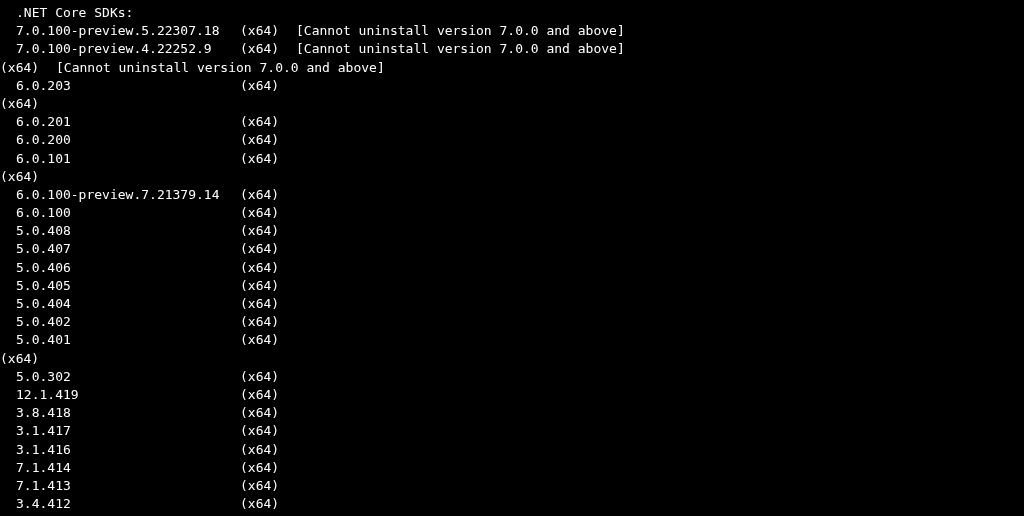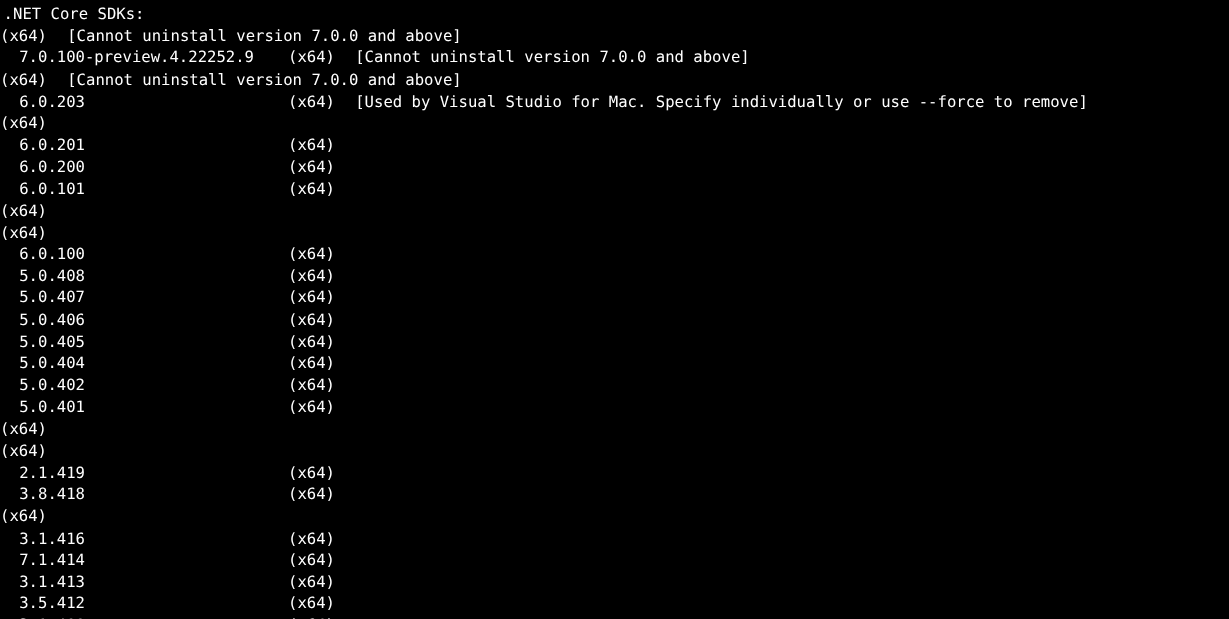--- a/index.html
+++ b/index.html
@@ -12,21 +12,21 @@
       color: #ffffff;
       font-family: 'Menlo', 'Monaco', 'Consolas', monospace;
       font-size: 13px;
       line-height: 1.4;
       padding: 4px 0;
       width: 1024px;
       height: 516px;
       overflow: hidden;
     }
     .header {
-      padding-left: 3px;
+      padding-left: 16px;
     }
     .sdk-row {
       display: flex;
       white-space: pre;
     }
     .version-col {
       padding-left: 16px;
       width: 240px;
     }
     .arch-col {
@@ -34,41 +34,41 @@
     }
     .note-col {
       flex: 1;
     }
   </style>
 </head>
 <body>
 
 <div class="header">.NET Core SDKs:</div>
 <div id="sdk-list">
-    <div class="sdk-row"><span class="arch-col">(x64)</span><span class="note-col">[Cannot uninstall version 7.0.0 and above]</span></div>
+    <div class="sdk-row"><span class="version-col">7.0.100-preview.5.22307.18</span><span class="arch-col">(x64)</span><span class="note-col">[Cannot uninstall version 7.0.0 and above]</span></div>
     <div class="sdk-row"><span class="version-col">7.0.100-preview.4.22252.9</span><span class="arch-col">(x64)</span><span class="note-col">[Cannot uninstall version 7.0.0 and above]</span></div>
     <div class="sdk-row"><span class="arch-col">(x64)</span><span class="note-col">[Cannot uninstall version 7.0.0 and above]</span></div>
-    <div class="sdk-row"><span class="version-col">6.0.203</span><span class="arch-col">(x64)</span><span class="note-col">[Used by Visual Studio for Mac. Specify individually or use --force to remove]</span></div>
+    <div class="sdk-row"><span class="version-col">6.0.203</span><span class="arch-col">(x64)</span></div>
     <div class="sdk-row"><span class="arch-col">(x64)</span><span class="note-col"></span></div>
     <div class="sdk-row"><span class="version-col">6.0.201</span><span class="arch-col">(x64)</span><span class="note-col"></span></div>
     <div class="sdk-row"><span class="version-col">6.0.200</span><span class="arch-col">(x64)</span><span class="note-col"></span></div>
     <div class="sdk-row"><span class="version-col">6.0.101</span><span class="arch-col">(x64)</span><span class="note-col"></span></div>
     <div class="sdk-row"><span class="arch-col">(x64)</span><span class="note-col"></span></div>
-    <div class="sdk-row"><span class="arch-col">(x64)</span><span class="note-col"></span></div>
+    <div class="sdk-row"><span class="version-col">6.0.100-preview.7.21379.14</span><span class="arch-col">(x64)</span><span class="note-col"></span></div>
     <div class="sdk-row"><span class="version-col">6.0.100</span><span class="arch-col">(x64)</span><span class="note-col"></span></div>
     <div class="sdk-row"><span class="version-col">5.0.408</span><span class="arch-col">(x64)</span><span class="note-col"></span></div>
     <div class="sdk-row"><span class="version-col">5.0.407</span><span class="arch-col">(x64)</span><span class="note-col"></span></div>
     <div class="sdk-row"><span class="version-col">5.0.406</span><span class="arch-col">(x64)</span><span class="note-col"></span></div>
     <div class="sdk-row"><span class="version-col">5.0.405</span><span class="arch-col">(x64)</span><span class="note-col"></span></div>
     <div class="sdk-row"><span class="version-col">5.0.404</span><span class="arch-col">(x64)</span><span class="note-col"></span></div>
     <div class="sdk-row"><span class="version-col">5.0.402</span><span class="arch-col">(x64)</span><span class="note-col"></span></div>
     <div class="sdk-row"><span class="version-col">5.0.401</span><span class="arch-col">(x64)</span><span class="note-col"></span></div>
     <div class="sdk-row"><span class="arch-col">(x64)</span><span class="note-col"></span></div>
-    <div class="sdk-row"><span class="arch-col">(x64)</span><span class="note-col"></span></div>
-    <div class="sdk-row"><span class="version-col">2.1.419</span><span class="arch-col">(x64)</span><span class="note-col"></span></div>
+    <div class="sdk-row"><span class="version-col">5.0.302</span><span class="arch-col">(x64)</span><span class="note-col"></span></div>
+    <div class="sdk-row"><span class="version-col">12.1.419</span><span class="arch-col">(x64)</span><span class="note-col"></span></div>
     <div class="sdk-row"><span class="version-col">3.8.418</span><span class="arch-col">(x64)</span><span class="note-col"></span></div>
-    <div class="sdk-row"><span class="arch-col">(x64)</span><span class="note-col"></span></div>
+    <div class="sdk-row"><span class="version-col">3.1.417</span><span class="arch-col">(x64)</span><span class="note-col"></span></div>
     <div class="sdk-row"><span class="version-col">3.1.416</span><span class="arch-col">(x64)</span><span class="note-col"></span></div>
     <div class="sdk-row"><span class="version-col">7.1.414</span><span class="arch-col">(x64)</span><span class="note-col"></span></div>
-    <div class="sdk-row"><span class="version-col">3.1.413</span><span class="arch-col">(x64)</span><span class="note-col"></span></div>
-    <div class="sdk-row"><span class="version-col">3.5.412</span><span class="arch-col">(x64)</span><span class="note-col"></span></div>
+    <div class="sdk-row"><span class="version-col">7.1.413</span><span class="arch-col">(x64)</span><span class="note-col"></span></div>
+    <div class="sdk-row"><span class="version-col">3.4.412</span><span class="arch-col">(x64)</span><span class="note-col"></span></div>
     <div class="sdk-row"><span class="version-col">3.1.411</span><span class="arch-col">(x64)</span><span class="note-col"></span></div>
   </div>
 
 </body></html>

